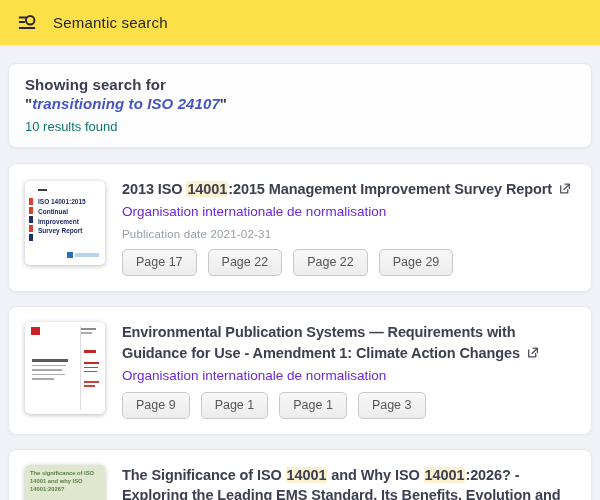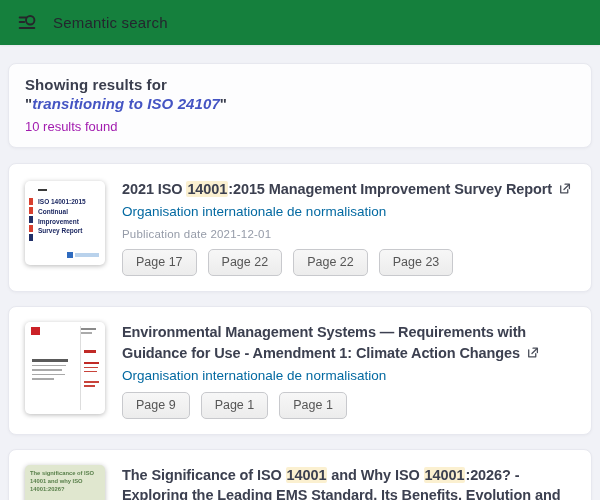--- a/index.html
+++ b/index.html
@@ -9,21 +9,21 @@
     height: 500px;
     overflow: hidden;
     background: #f1f2f7;
     font-family: "Liberation Sans", sans-serif;
     -webkit-font-smoothing: antialiased;
   }
 
   
   .topbar {
     height: 45px;
-    background: #15803d;
+    background: #fde047;
     display: flex;
     align-items: center;
     padding: 0 16px;
     gap: 15px;
     box-shadow: 0 1px 2px rgba(20,20,40,0.05);
     position: relative;
     z-index: 2;
   }
   .topbar-icon { display: inline-flex; }
   .topbar-title {
@@ -55,21 +55,21 @@
     font-size: 15px;
     font-weight: 600;
     font-style: italic;
     color: #4454c3;
     margin-top: 2px;
     letter-spacing: .1px;
   }
   .hdr-query .q-quote { color: #3a3e4e; font-style: normal; font-weight: 700; }
   .hdr-count {
     font-size: 13px;
-    color: #a21caf;
+    color: #0f766e;
     margin-top: 7px;
   }
 
   
   .result-card {
     background: #ffffff;
     display: flex;
     gap: 17px;
     padding: 15px 16px;
     margin-bottom: 14px;
@@ -92,21 +92,21 @@
   }
   .ext-icon {
     display: inline-block;
     vertical-align: -1px;
     margin-left: 6px;
   }
 
   .result-pub {
     font-size: 13.5px;
     font-weight: 500;
-    color: #0369a1;
+    color: #6d28d9;
     margin-top: 4px;
     cursor: pointer;
   }
   .result-date {
     font-size: 11.5px;
     color: #959ba8;
     margin-top: 9px;
     letter-spacing: .2px;
   }
   .chips { display: flex; gap: 11px; margin-top: 9px; }
@@ -181,21 +181,21 @@
       <circle cx="15.5" cy="9" r="4.6"></circle>
       <line x1="4" y1="17.5" x2="20" y2="17.5"></line>
     </svg>
   </span>
   <span class="topbar-title">Semantic search</span>
 </header>
 
 <div class="content">
 
   <section class="card summary-card">
-    <div class="hdr-label">Showing results for</div>
+    <div class="hdr-label">Showing search for</div>
     <div class="hdr-query"><span class="q-quote">"</span><span class="q-text">transitioning to ISO 24107</span><span class="q-quote">"</span></div>
     <div class="hdr-count">10 results found</div>
   </section>
 
   <article class="card result-card">
     <div class="thumb thumb-1">
       <span class="t1-dash"></span>
       <span class="t1-stripes">
         <i class="red"></i>
           <i class="red"></i>
@@ -203,32 +203,32 @@
           <i class="red"></i>
           <i class="navy"></i>
       </span>
       <span class="t1-text">ISO 14001:2015 Continual Improvement Survey Report</span>
       <span class="t1-logo">
           <span class="lg-box"></span>
           <span class="lg-bar"></span>
         </span>
     </div>
     <div class="result-body">
-      <h3 class="result-title"><span><span>2021 ISO </span><span class="hl">14001</span><span>:2015 Management Improvement Survey Report</span></span><span class="ext-icon"><svg width="13" height="13" viewBox="0 0 24 24" fill="none" stroke="#4a4e5a" stroke-width="2.4" stroke-linecap="round" stroke-linejoin="round">
+      <h3 class="result-title"><span><span>2013 ISO </span><span class="hl">14001</span><span>:2015 Management Improvement Survey Report</span></span><span class="ext-icon"><svg width="13" height="13" viewBox="0 0 24 24" fill="none" stroke="#4a4e5a" stroke-width="2.4" stroke-linecap="round" stroke-linejoin="round">
               <path d="M5 7v13h13v-6"></path>
               <path d="M13 4h8v8"></path>
               <path d="M20 5 11 14"></path>
             </svg></span></h3>
       <div class="result-pub">Organisation internationale de normalisation</div>
-      <div class="result-date">Publication date 2021-12-01</div>
+      <div class="result-date">Publication date 2021-02-31</div>
       <div class="chips">
         <button class="chip">Page 17</button>
         <button class="chip">Page 22</button>
         <button class="chip">Page 22</button>
-        <button class="chip">Page 23</button>
+        <button class="chip">Page 29</button>
       </div>
     </div>
   </article>
 
   <article class="card result-card">
     <div class="thumb thumb-2">
       <span class="t2-logo"></span>
       <span class="t2-topline1"></span>
       <span class="t2-topline2"></span>
       <span class="t2-left">
@@ -244,30 +244,31 @@
           <i class="gap"></i>
           <i class="bold" style="width:15px"></i>
           <i style="width:14px"></i>
           <i style="width:13px"></i>
           <i class="gap"></i>
           <i style="width:15px"></i>
           <i style="width:11px"></i>
       </span>
     </div>
     <div class="result-body">
-      <h3 class="result-title"><span><span>Environmental Management Systems — Requirements with Guidance for Use - Amendment 1: Climate Action Changes</span></span><span class="ext-icon"><svg width="13" height="13" viewBox="0 0 24 24" fill="none" stroke="#4a4e5a" stroke-width="2.4" stroke-linecap="round" stroke-linejoin="round">
+      <h3 class="result-title"><span><span>Environmental Publication Systems — Requirements with Guidance for Use - Amendment 1: Climate Action Changes</span></span><span class="ext-icon"><svg width="13" height="13" viewBox="0 0 24 24" fill="none" stroke="#4a4e5a" stroke-width="2.4" stroke-linecap="round" stroke-linejoin="round">
               <path d="M5 7v13h13v-6"></path>
               <path d="M13 4h8v8"></path>
               <path d="M20 5 11 14"></path>
             </svg></span></h3>
       <div class="result-pub">Organisation internationale de normalisation</div>
       <div class="chips">
         <button class="chip">Page 9</button>
         <button class="chip">Page 1</button>
         <button class="chip">Page 1</button>
+        <button class="chip">Page 3</button>
       </div>
     </div>
   </article>
 
   <article class="card result-card">
     <div class="thumb thumb-3">
       <div class="t3-title">The significance of ISO 14001 and why ISO 14001:2026?</div>
 
     </div>
     <div class="result-body">

